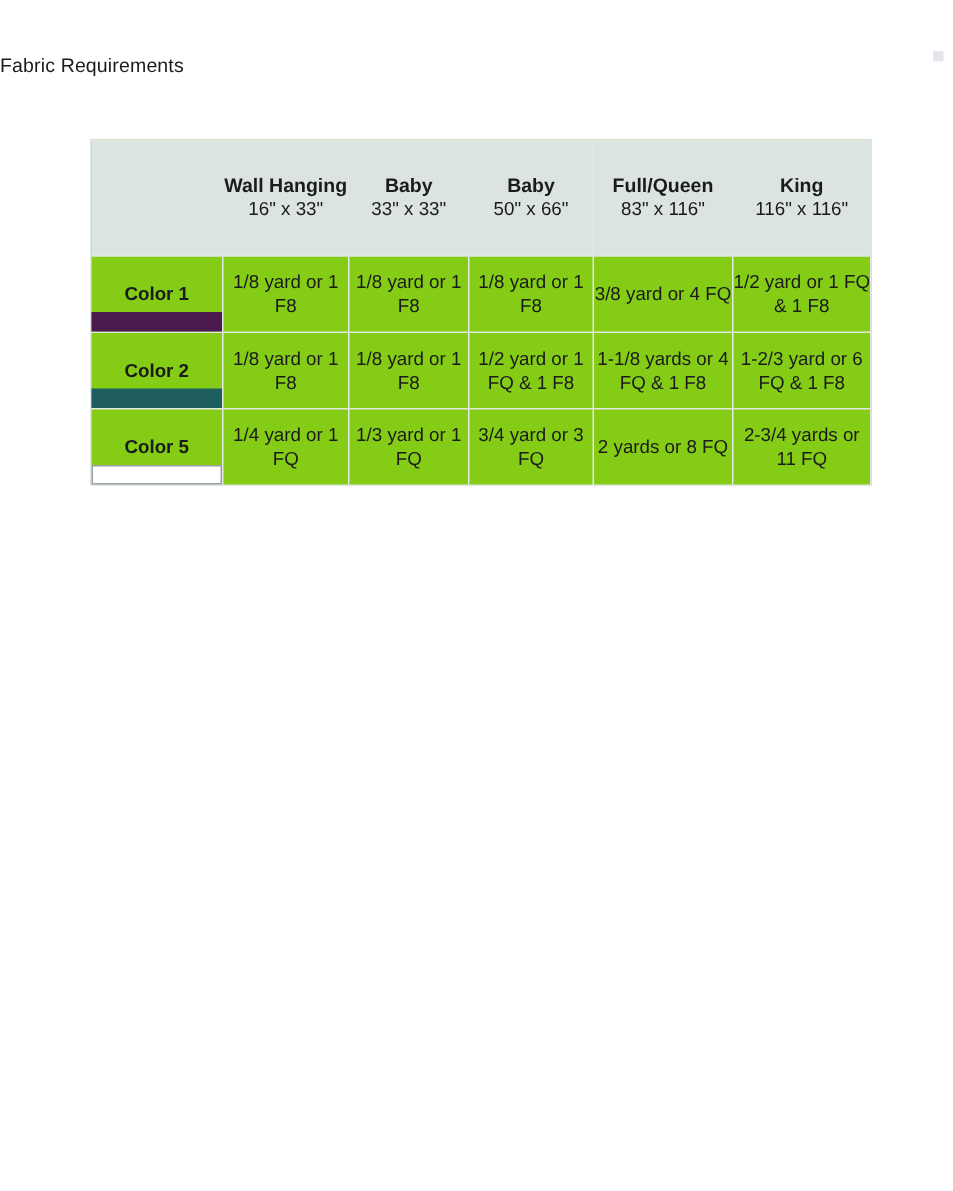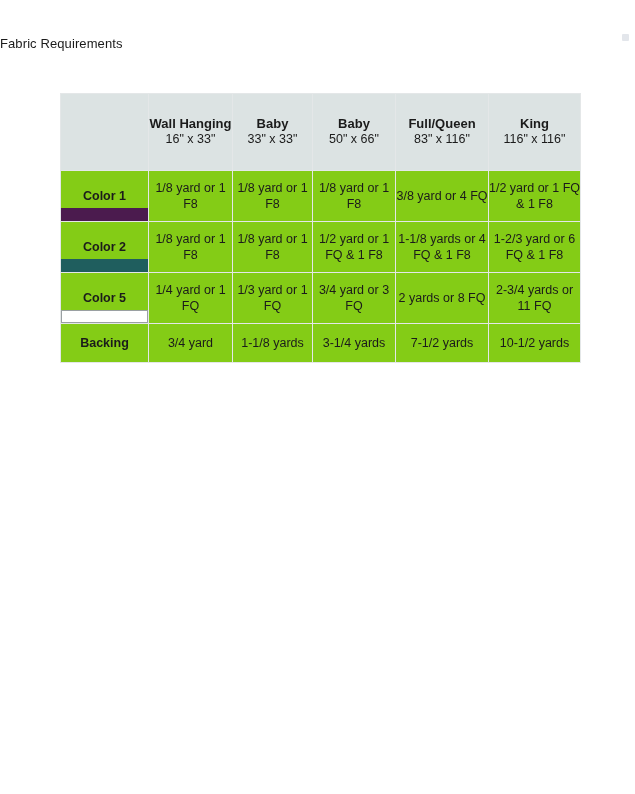--- a/index.html
+++ b/index.html
@@ -205,27 +205,17 @@
           <span class="swatch outlined" style="background:#FFFFFF"></span>
         </td>
         <td>1/4 yard or 1 FQ</td>
         <td>1/3 yard or 1 FQ</td>
         <td>3/4 yard or 3 FQ</td>
         <td>2 yards or 8 FQ</td>
         <td>2-3/4 yards or 11 FQ</td>
       </tr>
 
 
-      <tr class="plain-row">
-        <td class="row-label">
-          <span class="label-text">Backing</span>
-        </td>
-        <td>3/4 yard</td>
-        <td>1-1/8 yards</td>
-        <td>3-1/4 yards</td>
-        <td>7-1/2 yards</td>
-        <td>10-1/2 yards</td>
-      </tr>
 
 
     </tbody>
   </table>
 </div>
 
 </body></html>

